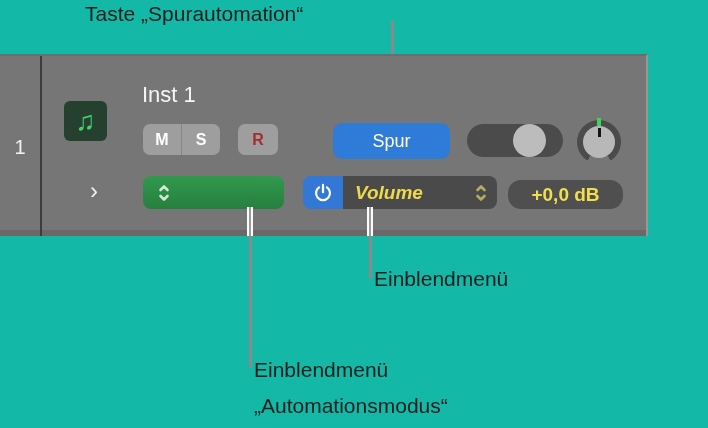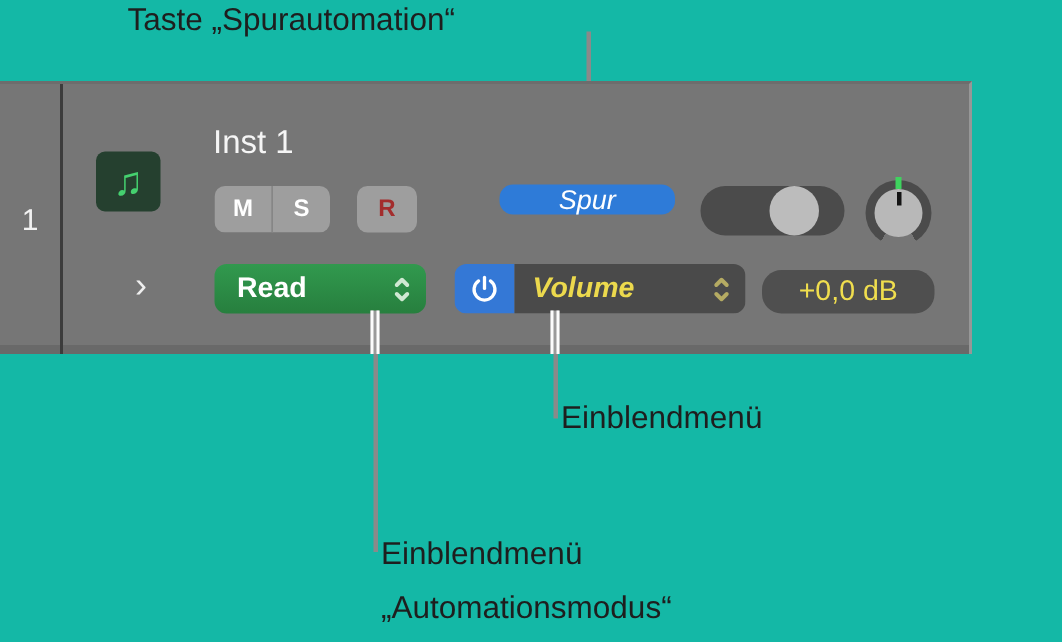--- a/index.html
+++ b/index.html
@@ -39,23 +39,23 @@
   #ms-group{
     left:143px;top:68px;width:77px;height:31px;border-radius:7px;overflow:hidden;
     display:flex;
   }
   #ms-group .cell{flex:1;}
   #ms-group .cell + .cell{border-left:1px solid #868686;}
   #rec-btn{left:238px;top:68px;width:40px;height:31px;border-radius:7px;}
   #rec-btn{color:#a32d2d;}
   
   #spur-btn{
-    left:333px;top:67px;width:117px;height:20px;border-radius:9px;
+    left:333px;top:67px;width:117px;height:36px;border-radius:9px;
     background:#2e7bd8;color:#fff;font-size:18px;
-    display:flex;align-items:center;justify-content:center;font-style:italic;
+    display:flex;align-items:center;justify-content:center;
   }
   
   #freeze-toggle{left:467px;top:68px;width:96px;height:33px;border-radius:17px;background:#4b4b4b;}
   #freeze-toggle .thumb{
     position:absolute;left:46px;top:0;width:33px;height:33px;border-radius:50%;
     background:#bcbcbc;
   }
   
   #pan-knob{left:577px;top:64px;width:44px;height:44px;}
   #pan-knob .ring{
@@ -82,21 +82,21 @@
   #param-group{left:303px;top:120px;width:194px;height:33px;display:flex;border-radius:8px;overflow:hidden;}
   #power-btn{width:40px;height:100%;background:#3478d6;display:flex;align-items:center;justify-content:center;}
   #param-popup{
     flex:1;background:#4a4a4a;display:flex;align-items:center;
     box-sizing:border-box;padding:0 10px 0 12px;
   }
   #param-popup .lbl{color:#ecd94d;font-weight:bold;font-size:19px;flex:1;font-style:italic;}
   
   #db-value{
     left:508px;top:124px;width:115px;height:29px;background:#4f4f4f;border-radius:13px;
-    color:#f0de4e;font-weight:normal;font-size:19px;
+    color:#f0de4e;font-weight:bold;font-size:19px;
     display:flex;align-items:center;justify-content:center;
   }
 </style>
 </head>
 <body>
 
 <div id="stage">
 
   <div class="abs callout" style="left:85px;top:-4px;">Taste „Spurautomation“</div>
   <div class="abs callout-line" style="left:391px;top:21px;width:2.5px;height:34px;"></div>
@@ -132,21 +132,20 @@
     <div id="pan-knob" class="abs">
       <div class="ring"></div>
       <div class="cap"></div>
       <div class="tick"></div>
       <div class="pointer"></div>
     </div>
 
     <div id="disclosure" class="abs">›</div>
 
     <div id="read-popup" class="abs">
-      <span class="lbl">Read</span>
       <svg class="updown" viewBox="0 0 12 20">
         <polyline points="2.5,7 6,3.5 9.5,7" style="stroke:#cfe8d2;"></polyline>
         <polyline points="2.5,13 6,16.5 9.5,13" style="stroke:#cfe8d2;"></polyline>
       </svg>
     </div>
 
     <div id="param-group" class="abs">
       <div id="power-btn">
         <svg width="22" height="22" viewBox="0 0 24 24">
           <path d="M12 3.2v8" fill="none" stroke="#ffffff" stroke-width="2.4" stroke-linecap="round"></path>

